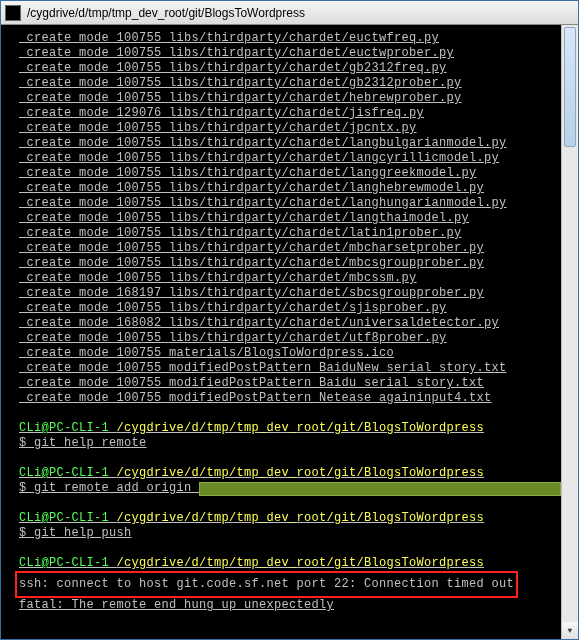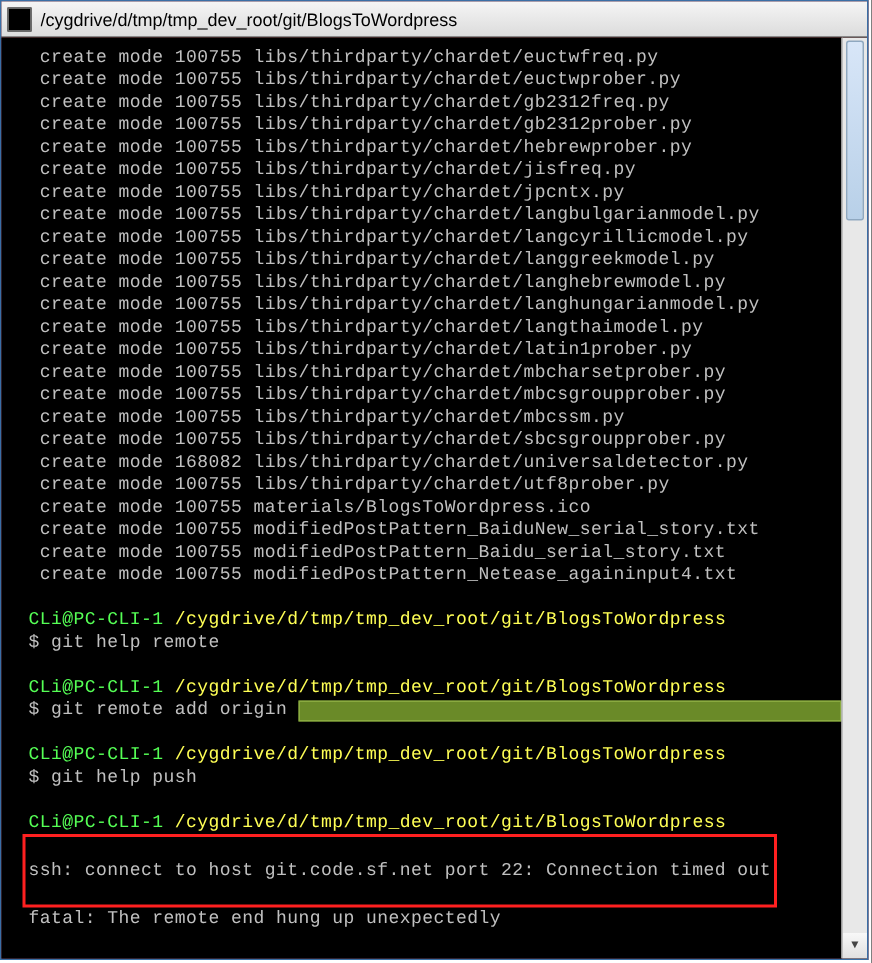--- a/index.html
+++ b/index.html
@@ -81,36 +81,36 @@
   align-items: center;
   justify-content: center;
   color: #444;
   font-size: 8px;
 }
 .scroll-arrow.down { bottom: 0; }
 .content {
   padding-right: 22px;
   padding-left: 14px;
 }
-.line { white-space: pre; }
+.line { white-space: pre; text-decoration: underline; }
 .user { color: #55ff55; text-align: center; }
 .path { color: #ffff55; }
 .cmd { color: #c0c0c0; }
 .blank { height: 15px; }
 .highlight-green {
   display: inline-block;
   background: #6a8a28;
   width: 362px;
   height: 14px;
   vertical-align: bottom;
   border: 1px solid #8aaa40;
 }
 .red-box {
   border: 2px solid #ff2020;
-  padding: 15px 2px;
+  padding: 4px 2px;
   margin: 0 -4px;
   display: inline-block;
 }
 </style>
 </head>
 <body>
 
 <div class="window">
   <div class="titlebar">
     <div class="titlebar-icon"></div>
@@ -118,33 +118,34 @@
   </div>
 
   <div class="terminal">
     <div class="content">
       <div id="create-block">
           <div class="line cmd"> create mode 100755 libs/thirdparty/chardet/euctwfreq.py</div>
           <div class="line cmd"> create mode 100755 libs/thirdparty/chardet/euctwprober.py</div>
           <div class="line cmd"> create mode 100755 libs/thirdparty/chardet/gb2312freq.py</div>
           <div class="line cmd"> create mode 100755 libs/thirdparty/chardet/gb2312prober.py</div>
           <div class="line cmd"> create mode 100755 libs/thirdparty/chardet/hebrewprober.py</div>
-          <div class="line cmd"> create mode 100755 libs/thirdparty/chardet/jisfreq.py</div>
+          <div class="line cmd"> create mode 129076 libs/thirdparty/chardet/jisfreq.py</div>
           <div class="line cmd"> create mode 100755 libs/thirdparty/chardet/jpcntx.py</div>
           <div class="line cmd"> create mode 100755 libs/thirdparty/chardet/langbulgarianmodel.py</div>
           <div class="line cmd"> create mode 100755 libs/thirdparty/chardet/langcyrillicmodel.py</div>
           <div class="line cmd"> create mode 100755 libs/thirdparty/chardet/langgreekmodel.py</div>
           <div class="line cmd"> create mode 100755 libs/thirdparty/chardet/langhebrewmodel.py</div>
           <div class="line cmd"> create mode 100755 libs/thirdparty/chardet/langhungarianmodel.py</div>
           <div class="line cmd"> create mode 100755 libs/thirdparty/chardet/langthaimodel.py</div>
           <div class="line cmd"> create mode 100755 libs/thirdparty/chardet/latin1prober.py</div>
           <div class="line cmd"> create mode 100755 libs/thirdparty/chardet/mbcharsetprober.py</div>
           <div class="line cmd"> create mode 100755 libs/thirdparty/chardet/mbcsgroupprober.py</div>
           <div class="line cmd"> create mode 100755 libs/thirdparty/chardet/mbcssm.py</div>
-          <div class="line cmd"> create mode 100755 libs/thirdparty/chardet/sbcsgroupprober.py</div>
+          <div class="line cmd"> create mode 168197 libs/thirdparty/chardet/sbcsgroupprober.py</div>
+          <div class="line cmd"> create mode 100755 libs/thirdparty/chardet/sjisprober.py</div>
           <div class="line cmd"> create mode 168082 libs/thirdparty/chardet/universaldetector.py</div>
           <div class="line cmd"> create mode 100755 libs/thirdparty/chardet/utf8prober.py</div>
           <div class="line cmd"> create mode 100755 materials/BlogsToWordpress.ico</div>
           <div class="line cmd"> create mode 100755 modifiedPostPattern_BaiduNew_serial_story.txt</div>
           <div class="line cmd"> create mode 100755 modifiedPostPattern_Baidu_serial_story.txt</div>
           <div class="line cmd"> create mode 100755 modifiedPostPattern_Netease_againinput4.txt</div>
         </div>
       <div class="blank"></div>
 
       <div class="line"><span class="user">CLi@PC-CLI-1</span> <span class="path">/cygdrive/d/tmp/tmp_dev_root/git/BlogsToWordpress</span></div>

